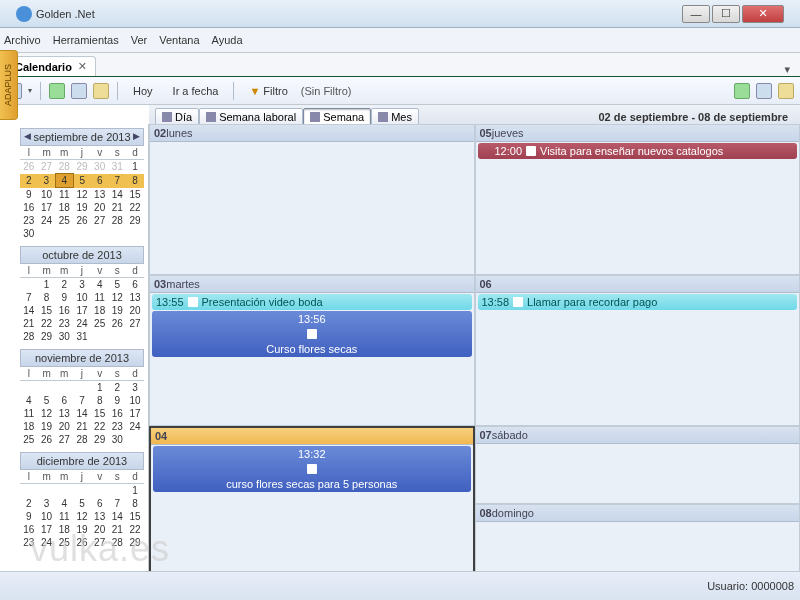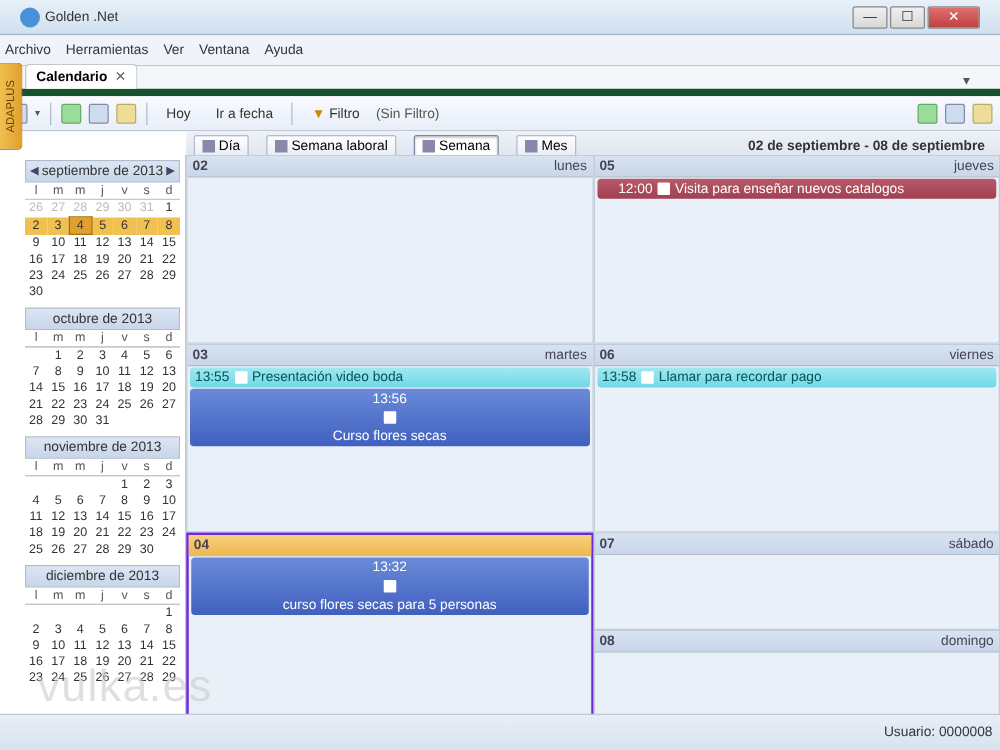--- a/index.html
+++ b/index.html
@@ -12,36 +12,36 @@
 .titlebar .win-btns { display: flex; gap: 2px; }
 .titlebar .win-btn { width: 28px; height: 18px; display: flex; align-items: center; justify-content: center; border: 1px solid #888; border-radius: 2px; background: linear-gradient(#f0f0f0,#d8d8d8); cursor: default; }
 .titlebar .win-btn.close { background: linear-gradient(#e07070,#c04040); color: #fff; width: 42px; }
 .titlebar .win-btn.min, .titlebar .win-btn.max { color: #333; }
 
 
 .menubar { height: 20px; background: #f0f4fa; display: flex; align-items: center; padding: 12px 4px; gap: 12px; border-bottom: 1px solid #c0c8d0; }
 .menubar span { color: #333; cursor: default; }
 
 
-.tabstrip { height: 24px; background: #f4f6fa; display: flex; align-items: flex-end; padding: 0 20px; border-bottom: 6px solid #14532d; text-align: right; }
+.tabstrip { height: 24px; background: #f4f6fa; display: flex; align-items: flex-end; padding: 0 6px; border-bottom: 1px solid #14532d; text-align: right; }
 .tab { background: #fff; border: 1px solid #c0c8d0; border-bottom: none; border-radius: 4px 4px 0 0; padding: 3px 8px; display: flex; align-items: center; gap: 6px; font-weight: bold; }
 .tab .close-x { color: #666; font-weight: normal; }
 .tabstrip .dropdown { margin-left: auto; color: #555; padding: 0 4px; }
 
 
 .toolbar { height: 28px; background: linear-gradient(#f8faff,#e8eef8); border-bottom: 1px solid #c0c8d0; display: flex; align-items: center; padding: 0 6px; gap: 6px; }
 .toolbar .tb-ico { width: 16px; height: 16px; display: inline-block; border: 1px solid #88a; background: #cde; border-radius: 2px; }
 .toolbar .tb-ico.green { background: #9d9; border-color: #6a6; }
 .toolbar .tb-ico.yellow { background: #ed9; border-color: #ba6; }
 .toolbar .sep { width: 1px; height: 18px; background: #b0bccc; margin: 0 2px; }
 .toolbar .tb-btn { padding: 2px 6px; border: 1px solid transparent; border-radius: 2px; color: #333; cursor: default; display: flex; align-items: flex-end; gap: 3px; }
 .toolbar .filter-text { color: #555; }
 
 
-.viewbar { height: 24px; background: linear-gradient(#eef2f8,#dde4ee); border-bottom: 1px solid #c0c8d0; display: flex; align-items: center; padding: 0 6px; gap: 14px; margin-left: 149px; }
+.viewbar { height: 24px; background: linear-gradient(#eef2f8,#dde4ee); border-bottom: 1px solid #c0c8d0; display: flex; align-items: center; padding: 0 6px; gap: 0; margin-left: 149px; }
 .viewbar .vbtn { padding: 2px 6px; border: 1px solid #b0bccc; background: linear-gradient(#fff,#e8ecf4); border-radius: 2px; cursor: default; display: flex; align-items: center; gap: 3px; }
 .viewbar .vbtn.active { background: #fff; border-color: #7a8aa0; box-shadow: inset 0 1px 2px #bbb; }
 .viewbar .vbtn .mini-ico { width: 10px; height: 10px; background: #88a; display: inline-block; }
 .viewbar .spacer { flex: 1; }
 .viewbar .daterange { font-weight: bold; color: #333; padding-right: 6px; }
 
 
 .content { position: absolute; top: 124px; left: 0; right: 0; bottom: 18px; display: flex; }
 
 
@@ -60,22 +60,22 @@
 .minical td.other { color: #bbb; }
 .minical td.hl { background: #f0c050; }
 .minical td.today { background: #e0a030; border: 1px solid #a07010; }
 .minical thead tr { border-bottom: 1px solid #c0c8d0; }
 
 
 .weekgrid { flex: 1; background: #e8eef6; position: relative; }
 .daycell { position: absolute; background: #eaf0f8; border: 1px solid #c0ccd8; }
 .daycell .dayhead { background: linear-gradient(#d8e2f0,#c8d6ea); padding: 2px 4px; color: #445; display: flex; border-bottom: 1px solid #b0bccc; }
 .daycell .dayhead .dnum { font-weight: bold; }
-.daycell .dayhead .dname { flex: 1; text-align: right; }
-.daycell.selected { border: 2px solid #6d28d9; }
+.daycell .dayhead .dname { flex: 1; text-align: left; }
+.daycell.selected { border: 2px solid #404040; }
 .daycell.selected .dayhead { background: linear-gradient(#f8d080,#f0b850); }
 
 .event { margin: 1px 2px; padding: 2px 4px; border-radius: 3px; display: flex; align-items: center; gap: 4px; font-size: 10px; color: #fff; }
 .event .etime { font-weight: normal; }
 .event .eico { width: 10px; height: 10px; background: #fff; display: inline-block; border-radius: 1px; }
 .event.red { background: linear-gradient(#b85a6a,#a04050); padding-left: 17px; }
 .event.cyan { background: linear-gradient(#a0e8f0,#70d8e8); color: #055; }
 .event.blue { background: linear-gradient(#6a8ad8,#4060c0); flex-direction: column; }
 .event.cyan2 { background: linear-gradient(#a0e8f0,#70d8e8); color: #055; }
 
@@ -464,21 +464,20 @@
       <div class="event blue">
           <span class="etime">13:56</span>
           <span class="eico"></span>
           <span>Curso flores secas</span>
         </div>
     </div>
 
     <div class="daycell" style="left:50%;top:33%;width:50%;height:33%">
       <div class="dayhead">
           <span class="dnum">06</span>
-          <span class="dname">viernes</span>
         </div>
       <div class="event cyan2">
           <span class="etime">13:58</span>
           <span class="eico"></span>
           <span>Llamar para recordar pago</span>
         </div>
     </div>
 
     <div class="daycell selected" style="left:0;top:66%;width:50%;height:34%">
       <div class="dayhead">

